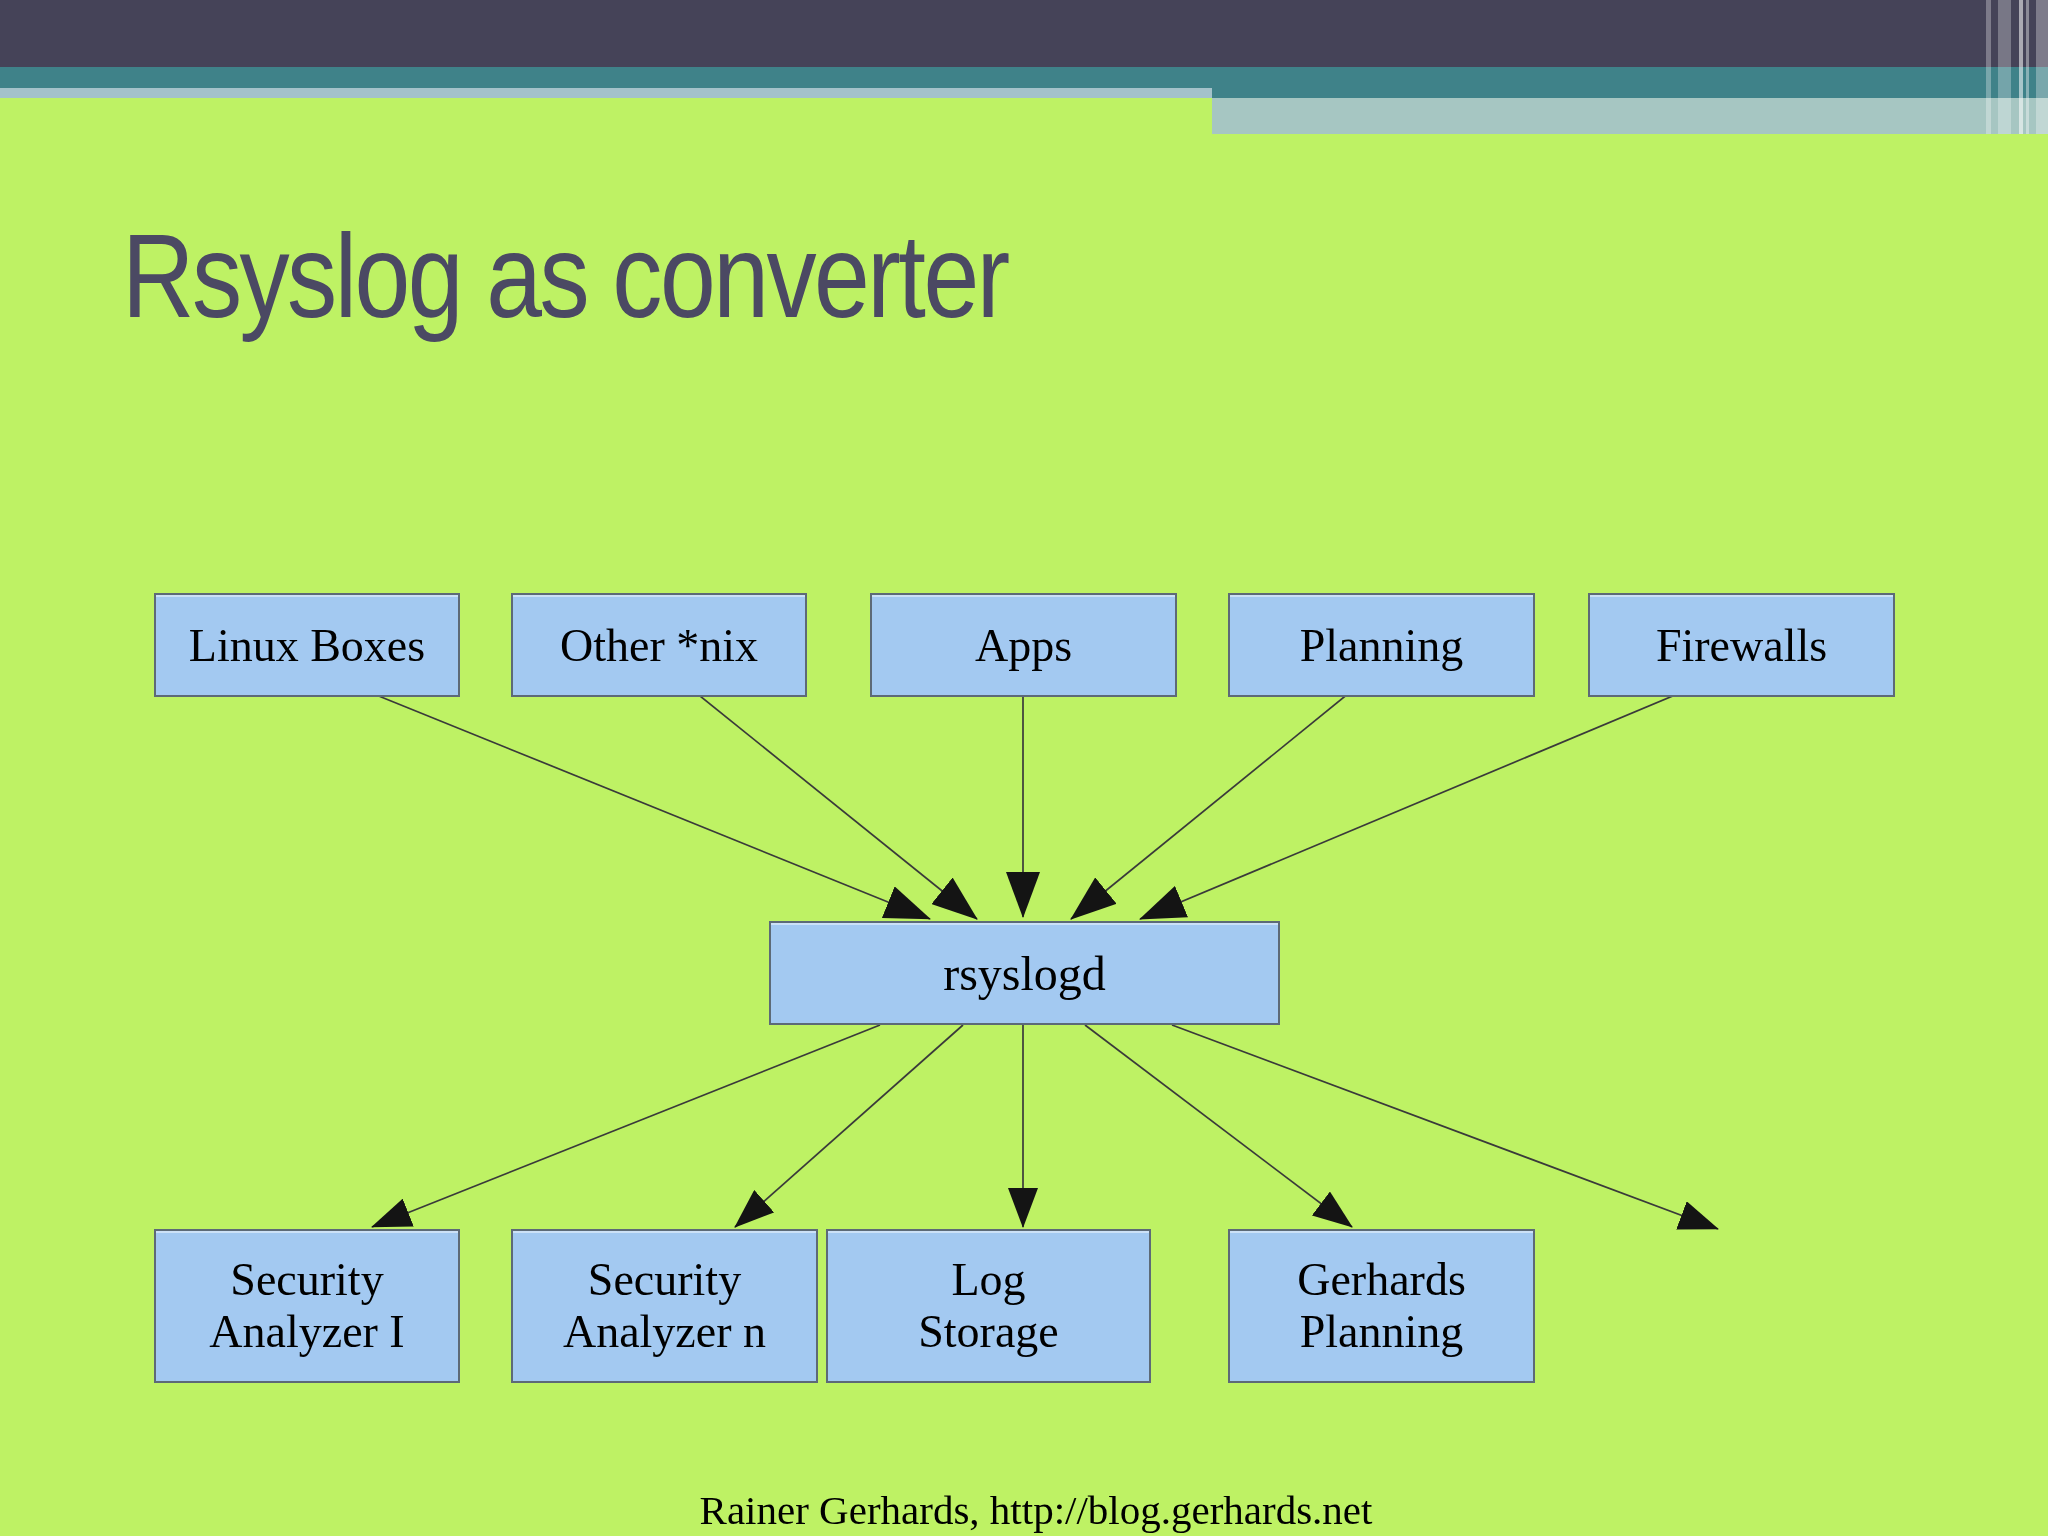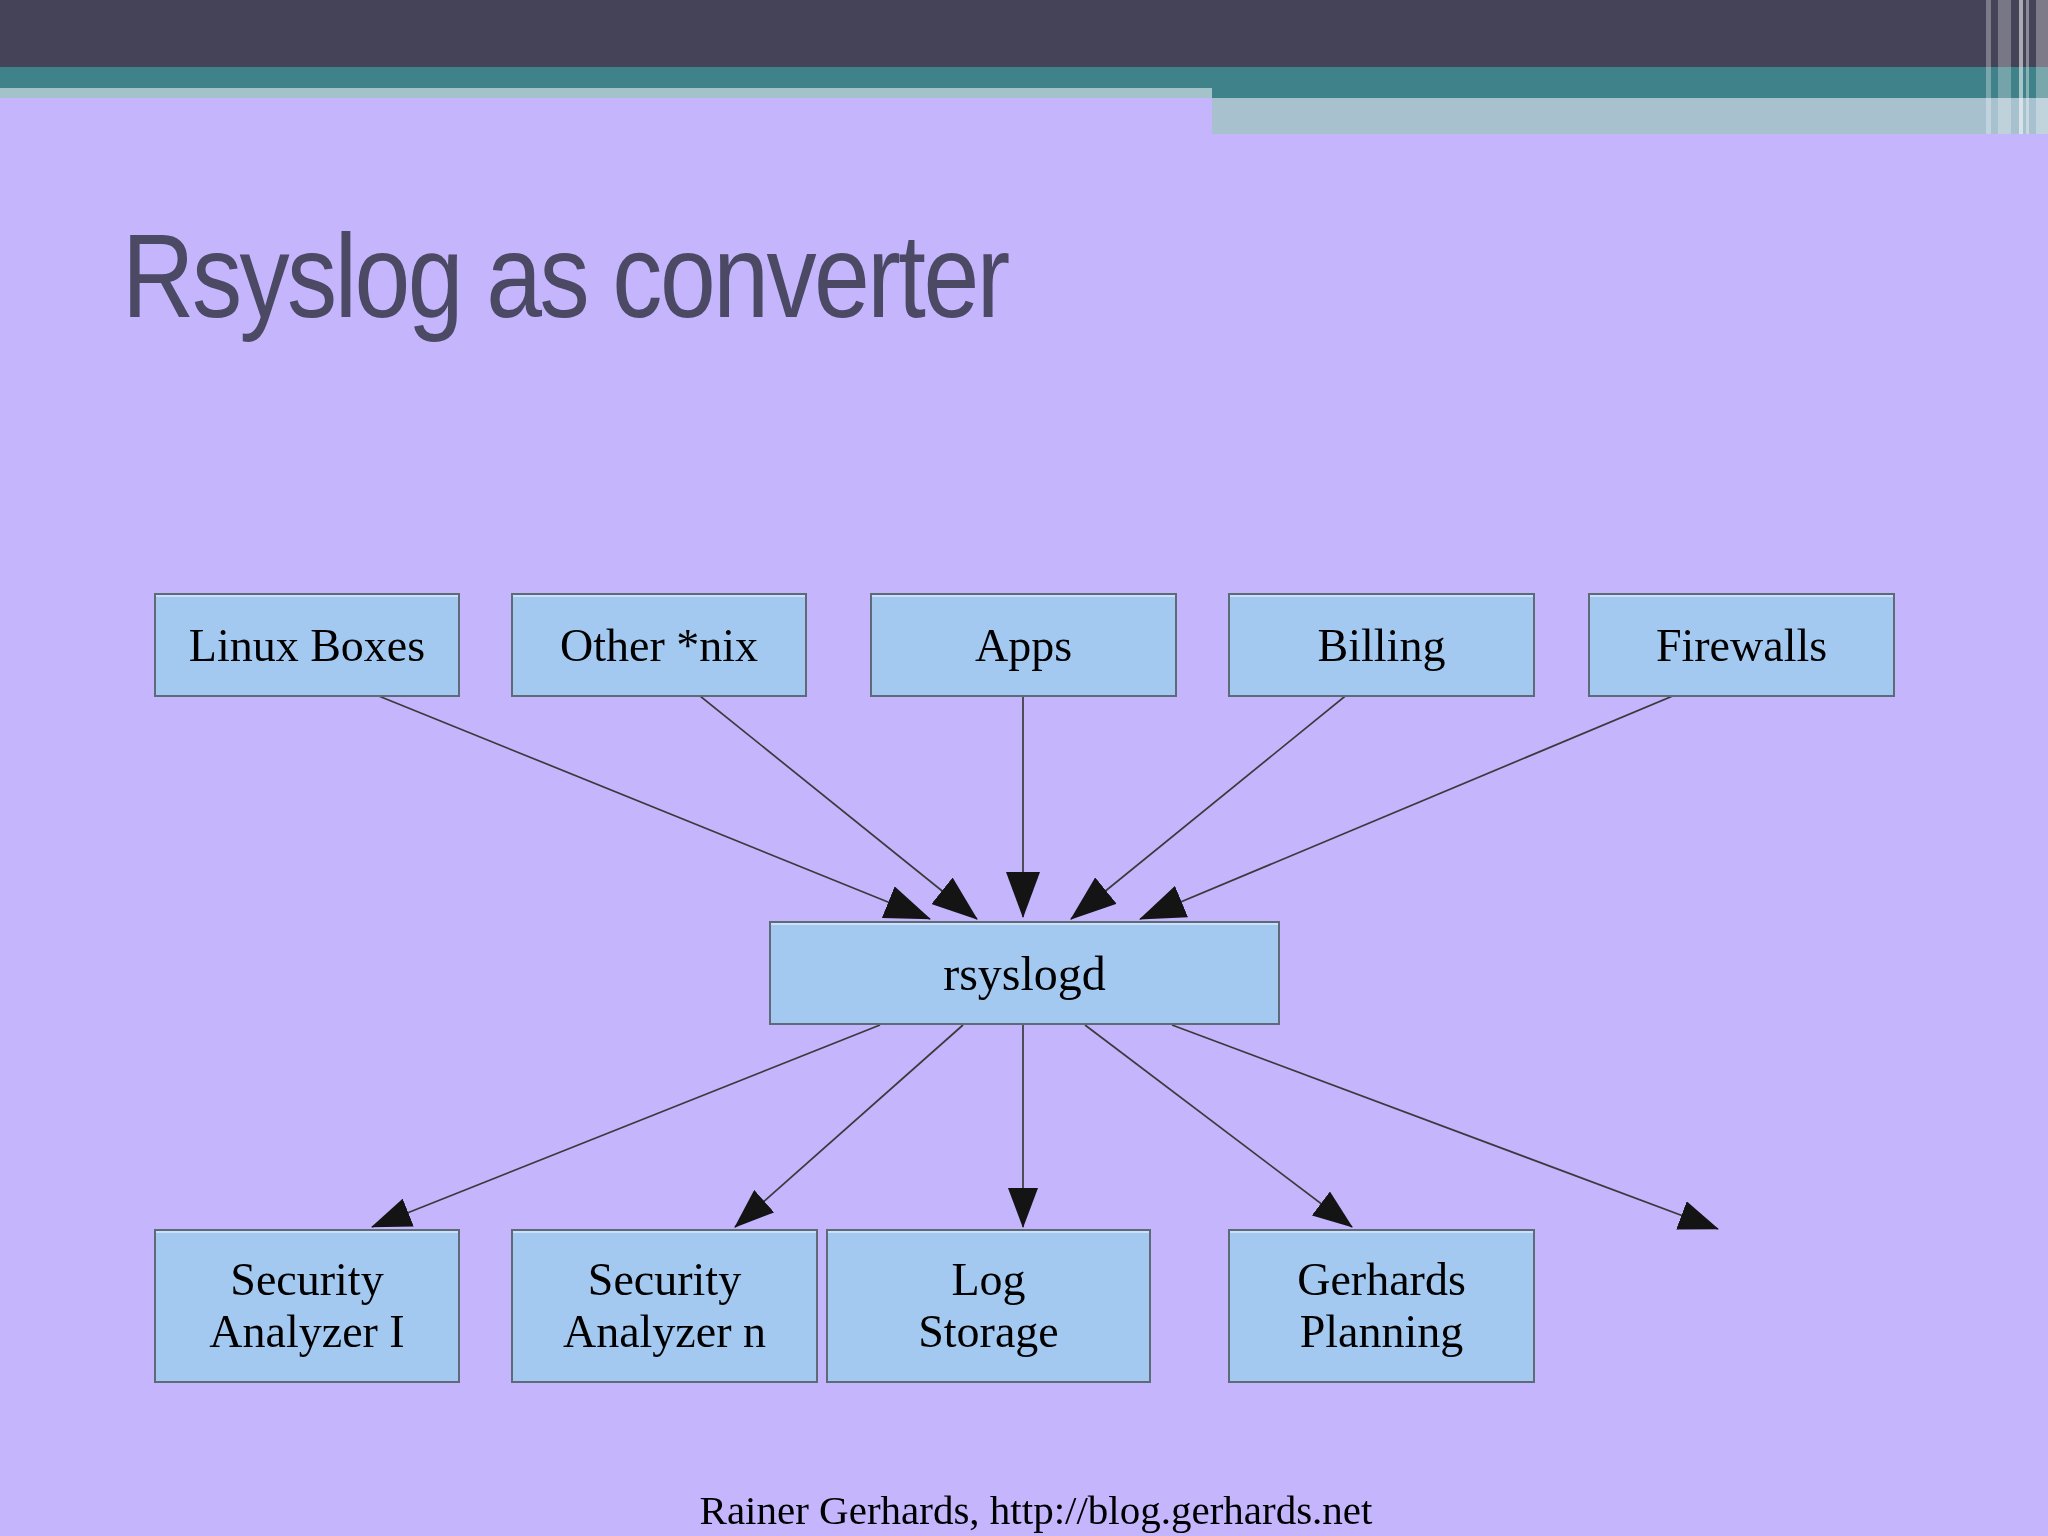--- a/index.html
+++ b/index.html
@@ -1,18 +1,18 @@
 <!DOCTYPE html>
 <html style="--header-dark: #454358; --header-teal: #3F8289; --header-light: #A4C2CA; --box-fill: #A3C9F1; --box-border: #5D6A77; --title-text: #4B4963; --arrow: #3A3A3A;"><head>
 <meta charset="utf-8">
 <style>
   html,body{margin:0;padding:0;background:#ffffff;}
   #slide{
     position:relative;width:2048px;height:1536px;overflow:hidden;
-    background:#c4b5fd;font-family:"Liberation Serif","DejaVu Serif",serif;
+    background:#bef264;font-family:"Liberation Serif","DejaVu Serif",serif;
   }
   
   .hdr-dark{position:absolute;left:0;top:0;width:2048px;height:67px;background:var(--header-dark,#454358);}
   .hdr-teal{position:absolute;left:0;top:67px;width:2048px;height:21px;background:var(--header-teal,#3F8289);}
   .hdr-teal-right{position:absolute;left:1212px;top:88px;width:836px;height:10px;background:var(--header-teal,#3F8289);}
   .hdr-light-left{position:absolute;left:0;top:88px;width:1212px;height:10px;background:var(--header-light,#A4C2CA);}
   .hdr-light-right{position:absolute;left:1212px;top:98px;width:836px;height:36px;background:var(--header-light,#A4C2CA);opacity:.92;}
   .hdr-stripes{position:absolute;left:0;top:0;width:2048px;height:134px;pointer-events:none;}
   .hdr-stripes span{position:absolute;top:0;height:134px;background:#ffffff;}
   .s1{left:1986px;width:5px;opacity:.30;}
@@ -97,21 +97,21 @@
   <div class="box src" style="left:154px;width:306px">
     <span class="lbl">Linux Boxes</span>
   </div>
   <div class="box src" style="left:511px;width:296px">
     <span class="lbl">Other *nix</span>
   </div>
   <div class="box src" style="left:870px;width:307px">
     <span class="lbl">Apps</span>
   </div>
   <div class="box src" style="left:1228px;width:307px">
-    <span class="lbl">Billing</span>
+    <span class="lbl">Planning</span>
   </div>
   <div class="box src" style="left:1588px;width:307px">
     <span class="lbl">Firewalls</span>
   </div>
 
   <div class="box hub">
     <span class="lbl">rsyslogd</span>
   </div>
 
   <div class="box snk" style="left:511px;width:307px">

